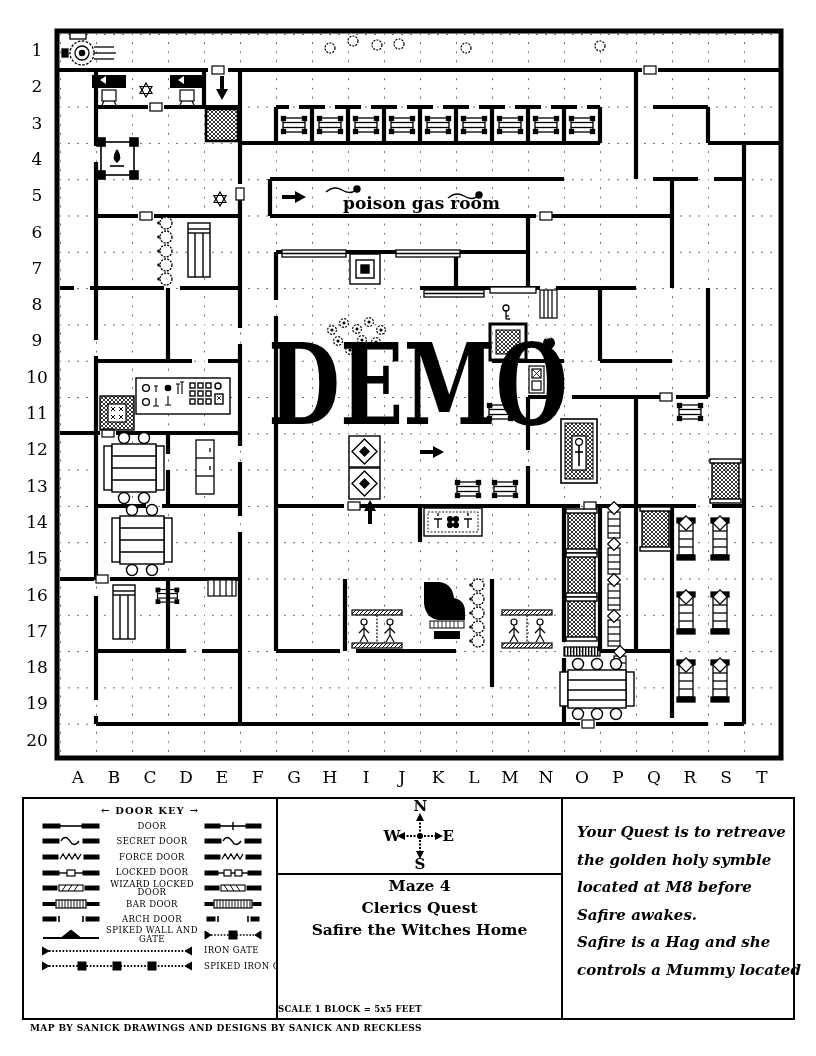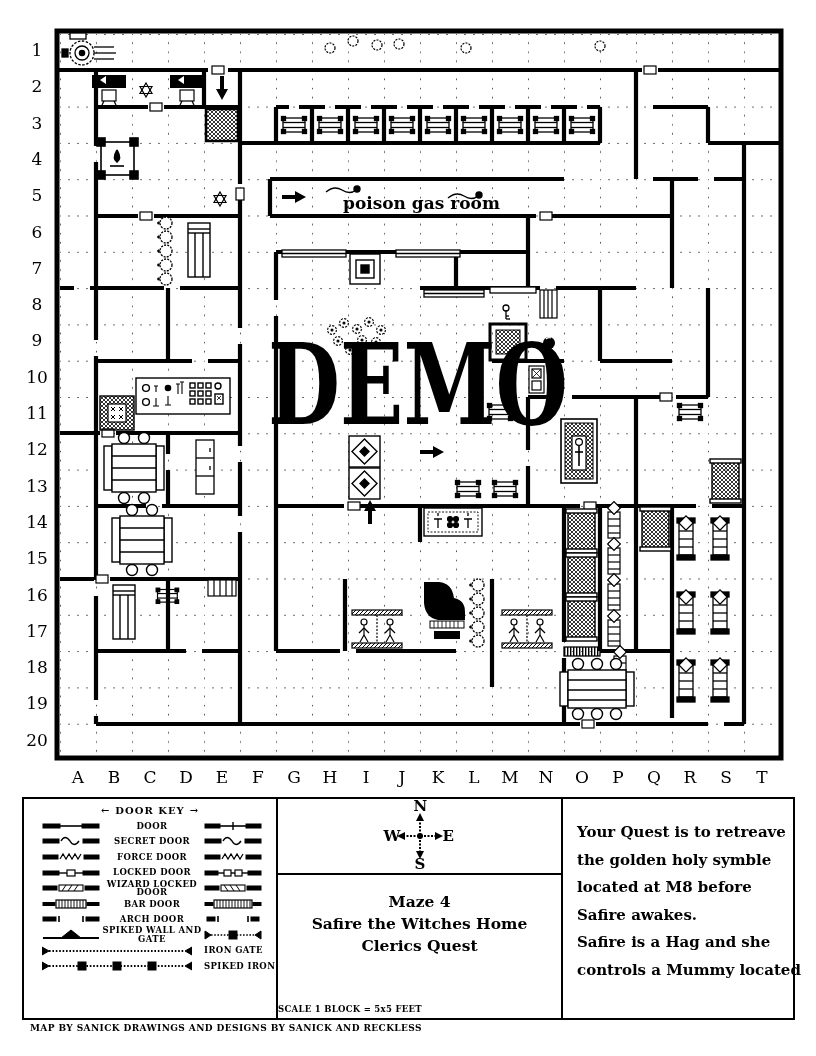--- a/index.html
+++ b/index.html
@@ -2,34 +2,34 @@
 <html><head>
 <meta charset="utf-8">
 <style>
   html,body{margin:0;padding:0;background:#fff;}
   body{width:816px;height:1056px;position:relative;font-family:"DejaVu Serif",serif;color:#000;}
   svg text{font-family:"DejaVu Serif",serif;}
   .panel{position:absolute;border:2px solid #000;background:#fff;}
   
   #legend-box{left:22px;top:797px;width:252px;height:219px;}
   #mid-box{left:276px;top:797px;width:283px;height:219px;}
-  #quest-box{left:561px;top:797px;width:230px;height:219px;}
+  #quest-box{left:561px;top:797px;width:230px;height:219px;font-style:italic;}
   #compass-sec{position:absolute;left:0;top:0;width:100%;height:74px;border-bottom:2px solid #000;}
   .legend-head{display:flex;justify-content:center;align-items:center;gap:5px;
     font-size:10px;font-weight:bold;letter-spacing:1px;margin:6px 0 2px 0;}
   .legend-row{display:flex;align-items:center;height:15.6px;padding-left:18px;}
   .legend-row .sym{width:58px;flex:0 0 58px;}
   .legend-row .lbl{width:104px;flex:0 0 104px;text-align:center;font-size:8.5px;
-    font-weight:bold;letter-spacing:.4px;line-height:8.5px;}
+    font-weight:normal;letter-spacing:.4px;line-height:8.5px;}
   .legend-row.wide .sym{width:150px;flex:0 0 150px;}
   .legend-row.wide .lbl{width:auto;flex:0 0 auto;padding-left:12px;}
   .lg{stroke:#000;}
   #compass{position:absolute;left:50%;top:4px;transform:translateX(-50%);width:66px;height:66px;}
   .cdir{position:absolute;font-size:15px;font-weight:bold;}
-  #title-sec{position:absolute;left:0;top:92px;width:100%;text-align:center;}
+  #title-sec{position:absolute;left:0;top:76px;width:100%;text-align:center;}
   .title-line{font-size:15.5px;font-weight:bold;line-height:22px;}
   #scale-note{position:absolute;left:0;bottom:4px;font-size:8.5px;font-weight:bold;letter-spacing:.3px;}
   #quest-text{padding:20px 10px 0 14px;}
   .quest-line{font-size:15px;font-weight:bold;line-height:27.5px;white-space:pre;}
   #credits{position:absolute;left:30px;top:1022px;}
   .credit-line{font-size:9px;font-weight:bold;letter-spacing:.4px;line-height:13px;}
 </style>
 </head>
 <body>
 
@@ -719,22 +719,22 @@
         </g>
       </svg>
       <span class="cdir" style="left:27px;top:-6px;">N</span>
       <span class="cdir" style="left:-3px;top:24px;">W</span>
       <span class="cdir" style="left:56px;top:24px;">E</span>
       <span class="cdir" style="left:28px;top:52px;">S</span>
     </div>
   </div>
   <div id="title-sec">
     <div class="title-line">Maze 4</div>
+    <div class="title-line">Clerics Quest</div>
     <div class="title-line">Safire the Witches Home</div>
-    <div class="title-line">Clerics Quest</div>
   </div>
   <div id="scale-note">SCALE 1 BLOCK = 5x5 FEET</div>
 </div>
 
 
 <div id="quest-box" class="panel">
   <div id="quest-text">
     <div class="quest-line">Your Quest is to retreave</div>
     <div class="quest-line">the golden holy symble</div>
     <div class="quest-line">located at M8 before</div>

